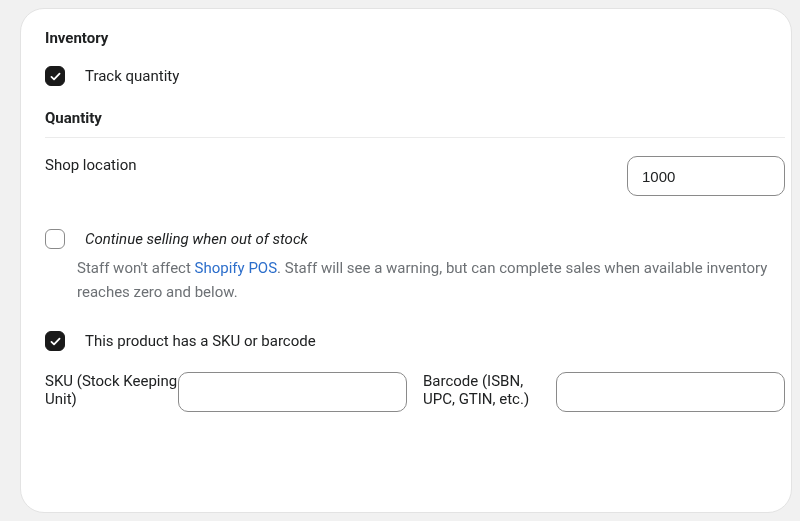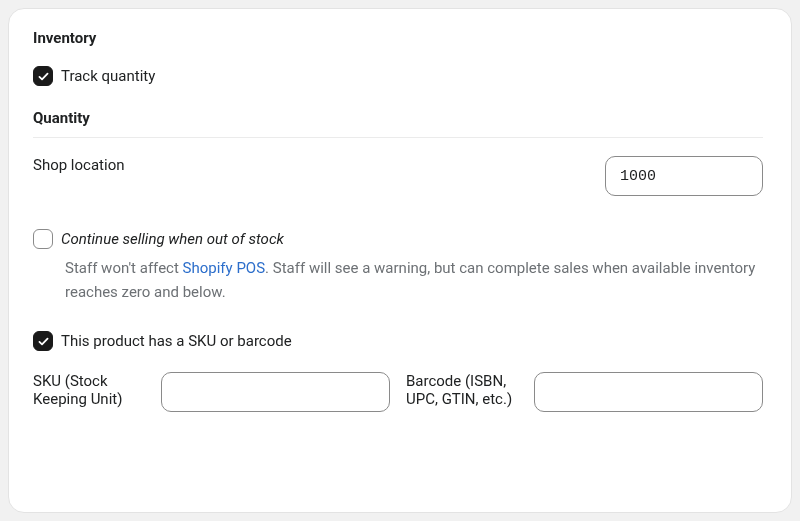--- a/index.html
+++ b/index.html
@@ -10,40 +10,41 @@
     body {
       font-family: -apple-system, BlinkMacSystemFont, "Segoe UI", Roboto, Helvetica, Arial, sans-serif;
       background: #f1f1f1;
       padding: 8px;
       width: 800px;
       height: 521px;
     }
     .card {
       background: #ffffff;
       border: 1px solid #e3e3e3;
-      border-radius: 16px;
-      padding: 20px 28px 24px 24px;
+      border-radius: 24px;
+      padding: 20px 6px 24px 24px;
       height: 100%;
+      margin-left: 12px;
     }
     .section-title {
       font-size: 15px;
       font-weight: 700;
       color: #202223;
       margin-bottom: 18px;
     }
     .sub-title {
       font-size: 15px;
       font-weight: 700;
       color: #202223;
       margin-bottom: 10px;
     }
     .checkbox-row {
       display: flex;
       align-items: flex-start;
-      gap: 8px;
+      gap: 20px;
       margin-bottom: 22px;
     }
     .checkbox-row.tight {
       margin-bottom: 6px;
       font-style: italic;
     }
     .checkbox-row.sku-row {
       margin-bottom: 20px;
     }
     .checkbox {
@@ -89,21 +90,21 @@
       color: #202223;
     }
     .quantity-input {
       width: 158px;
       height: 40px;
       border: 1px solid #8a8a8a;
       border-radius: 10px;
       padding: 0 14px;
       font-size: 15px;
       color: #202223;
-      font-family: Liberation Mono, monospace;
+      font-family: Liberation Sans, sans-serif;
     }
     .helper-text {
       font-size: 15px;
       color: #6d7175;
       line-height: 24px;
       margin-left: 32px;
       margin-bottom: 26px;
     }
     .helper-text a {
       color: #2c6ecb;

